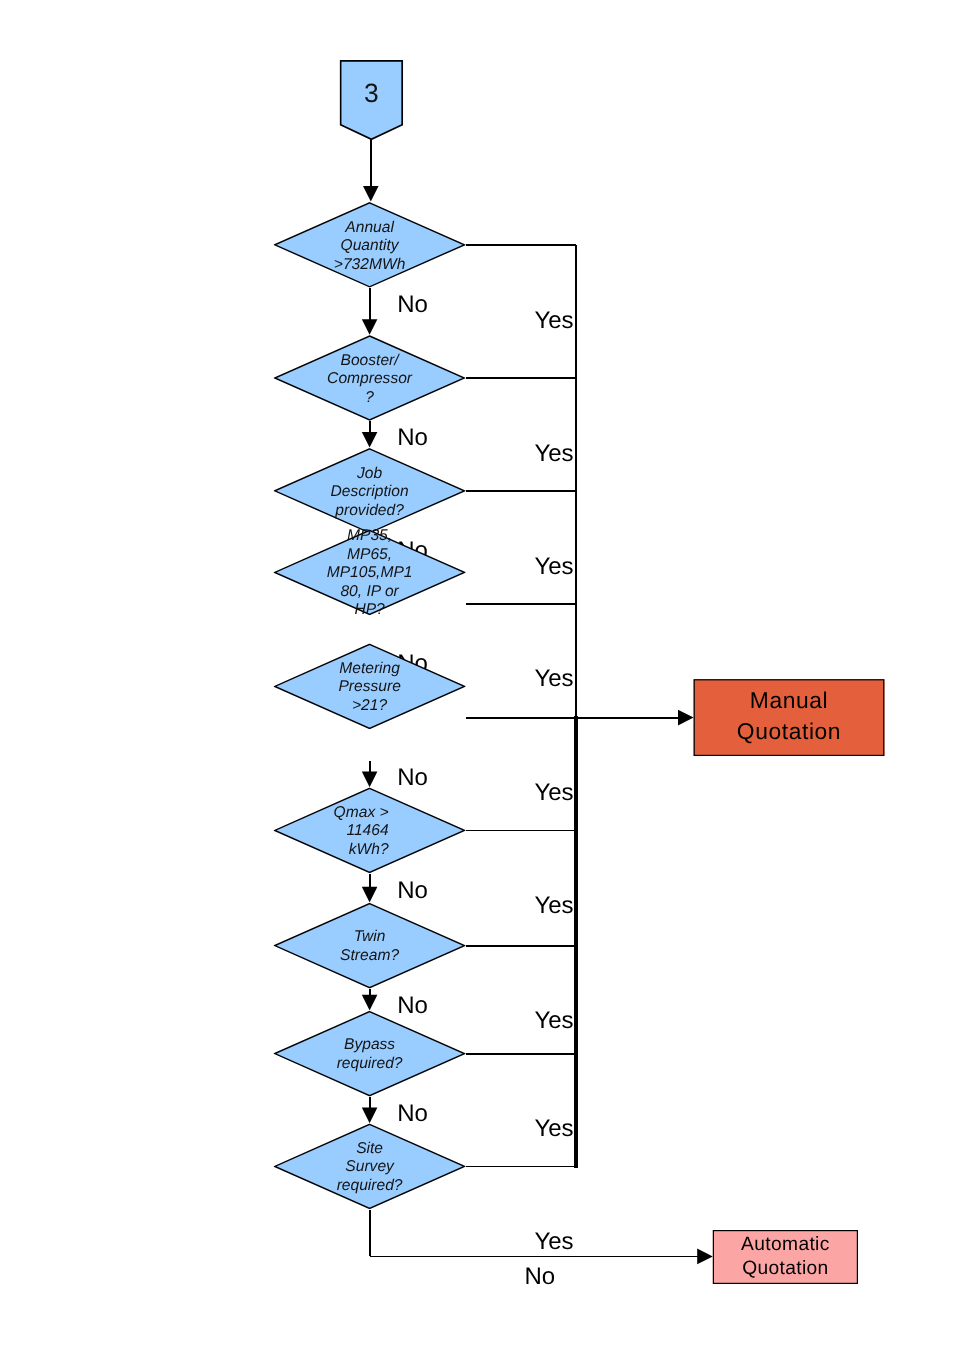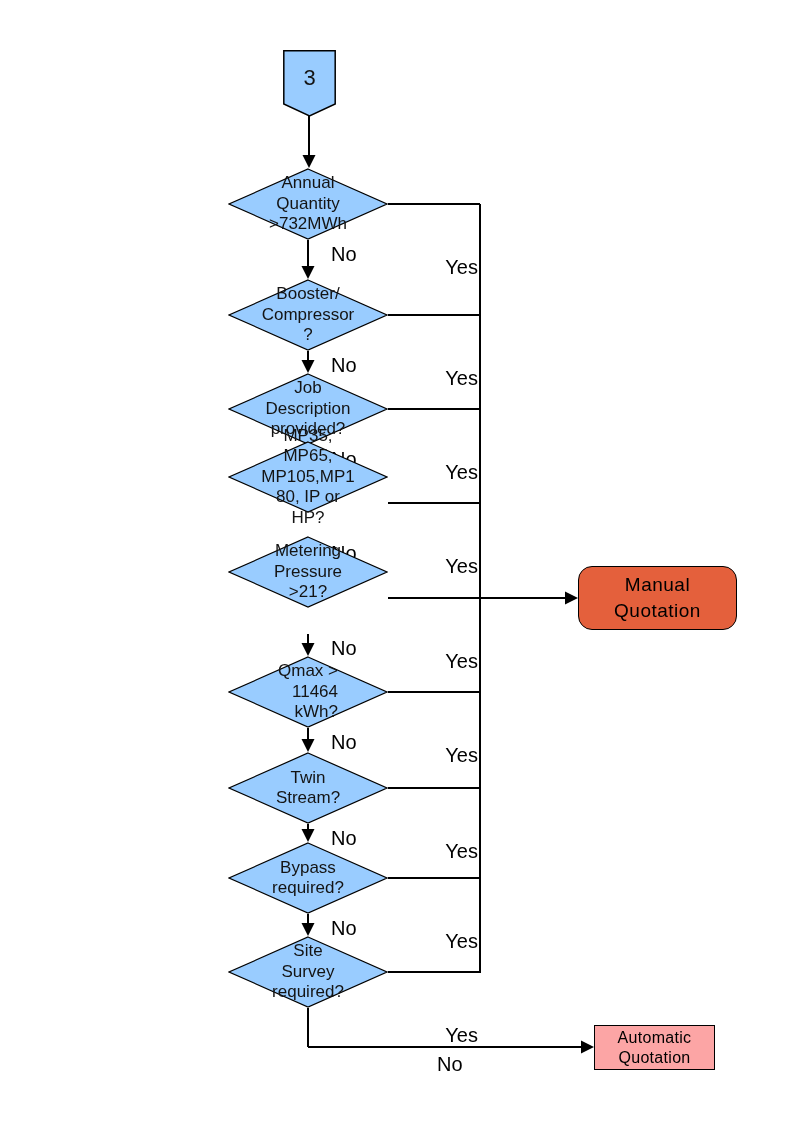--- a/index.html
+++ b/index.html
@@ -6,37 +6,37 @@
   #stage{
     position:relative;width:794px;height:1123px;background:#ffffff;
     font-family:"Liberation Sans",sans-serif;color:#000;overflow:hidden;
   }
   #edges{position:absolute;left:0;top:0;}
   .node{position:absolute;}
   .node > svg{position:absolute;left:0;top:0;}
   .decision .node-label{
     position:absolute;left:0;top:0;width:100%;height:100%;
     display:flex;align-items:center;justify-content:center;
-    text-align:center;font-size:17px;line-height:1.2;white-space:pre-line;color:#141414;
+    text-align:center;font-size:13px;line-height:1.2;white-space:pre-line;color:#141414;font-style:italic;
   }
   .decision.align-left .node-label{
     justify-content:flex-start;text-align:right;padding-left:50px;box-sizing:border-box;
   }
   .pentagon .pent-label{
     position:absolute;left:0;top:2px;width:100%;height:52px;
     display:flex;align-items:center;justify-content:center;font-size:22px;color:#141414;
   }
   .branch-label{position:absolute;font-size:20px;line-height:1.1;color:#000;}
   .branch-label.yes{width:52px;text-align:right;margin-top:40px;}
   .outcome{
     position:absolute;border:1.6px solid #000;box-sizing:border-box;
     display:flex;align-items:center;justify-content:center;
   }
   .outcome-label{text-align:center;white-space:pre-line;color:#000;}
-  .outcome.manual{left:578px;top:566px;width:159px;height:64px;border-radius:14px;}
+  .outcome.manual{left:578px;top:566px;width:159px;height:64px;}
   .outcome.manual .outcome-label{font-size:19px;line-height:1.35;letter-spacing:.5px;}
   .outcome.automatic{left:594px;top:1025px;width:121px;height:45px;}
   .outcome.automatic .outcome-label{font-size:16px;line-height:1.25;letter-spacing:.3px;}
 </style>
 </head>
 <body>
 
 <div id="stage">
 
   <svg id="edges" width="794" height="1123" viewBox="0 0 794 1123">

